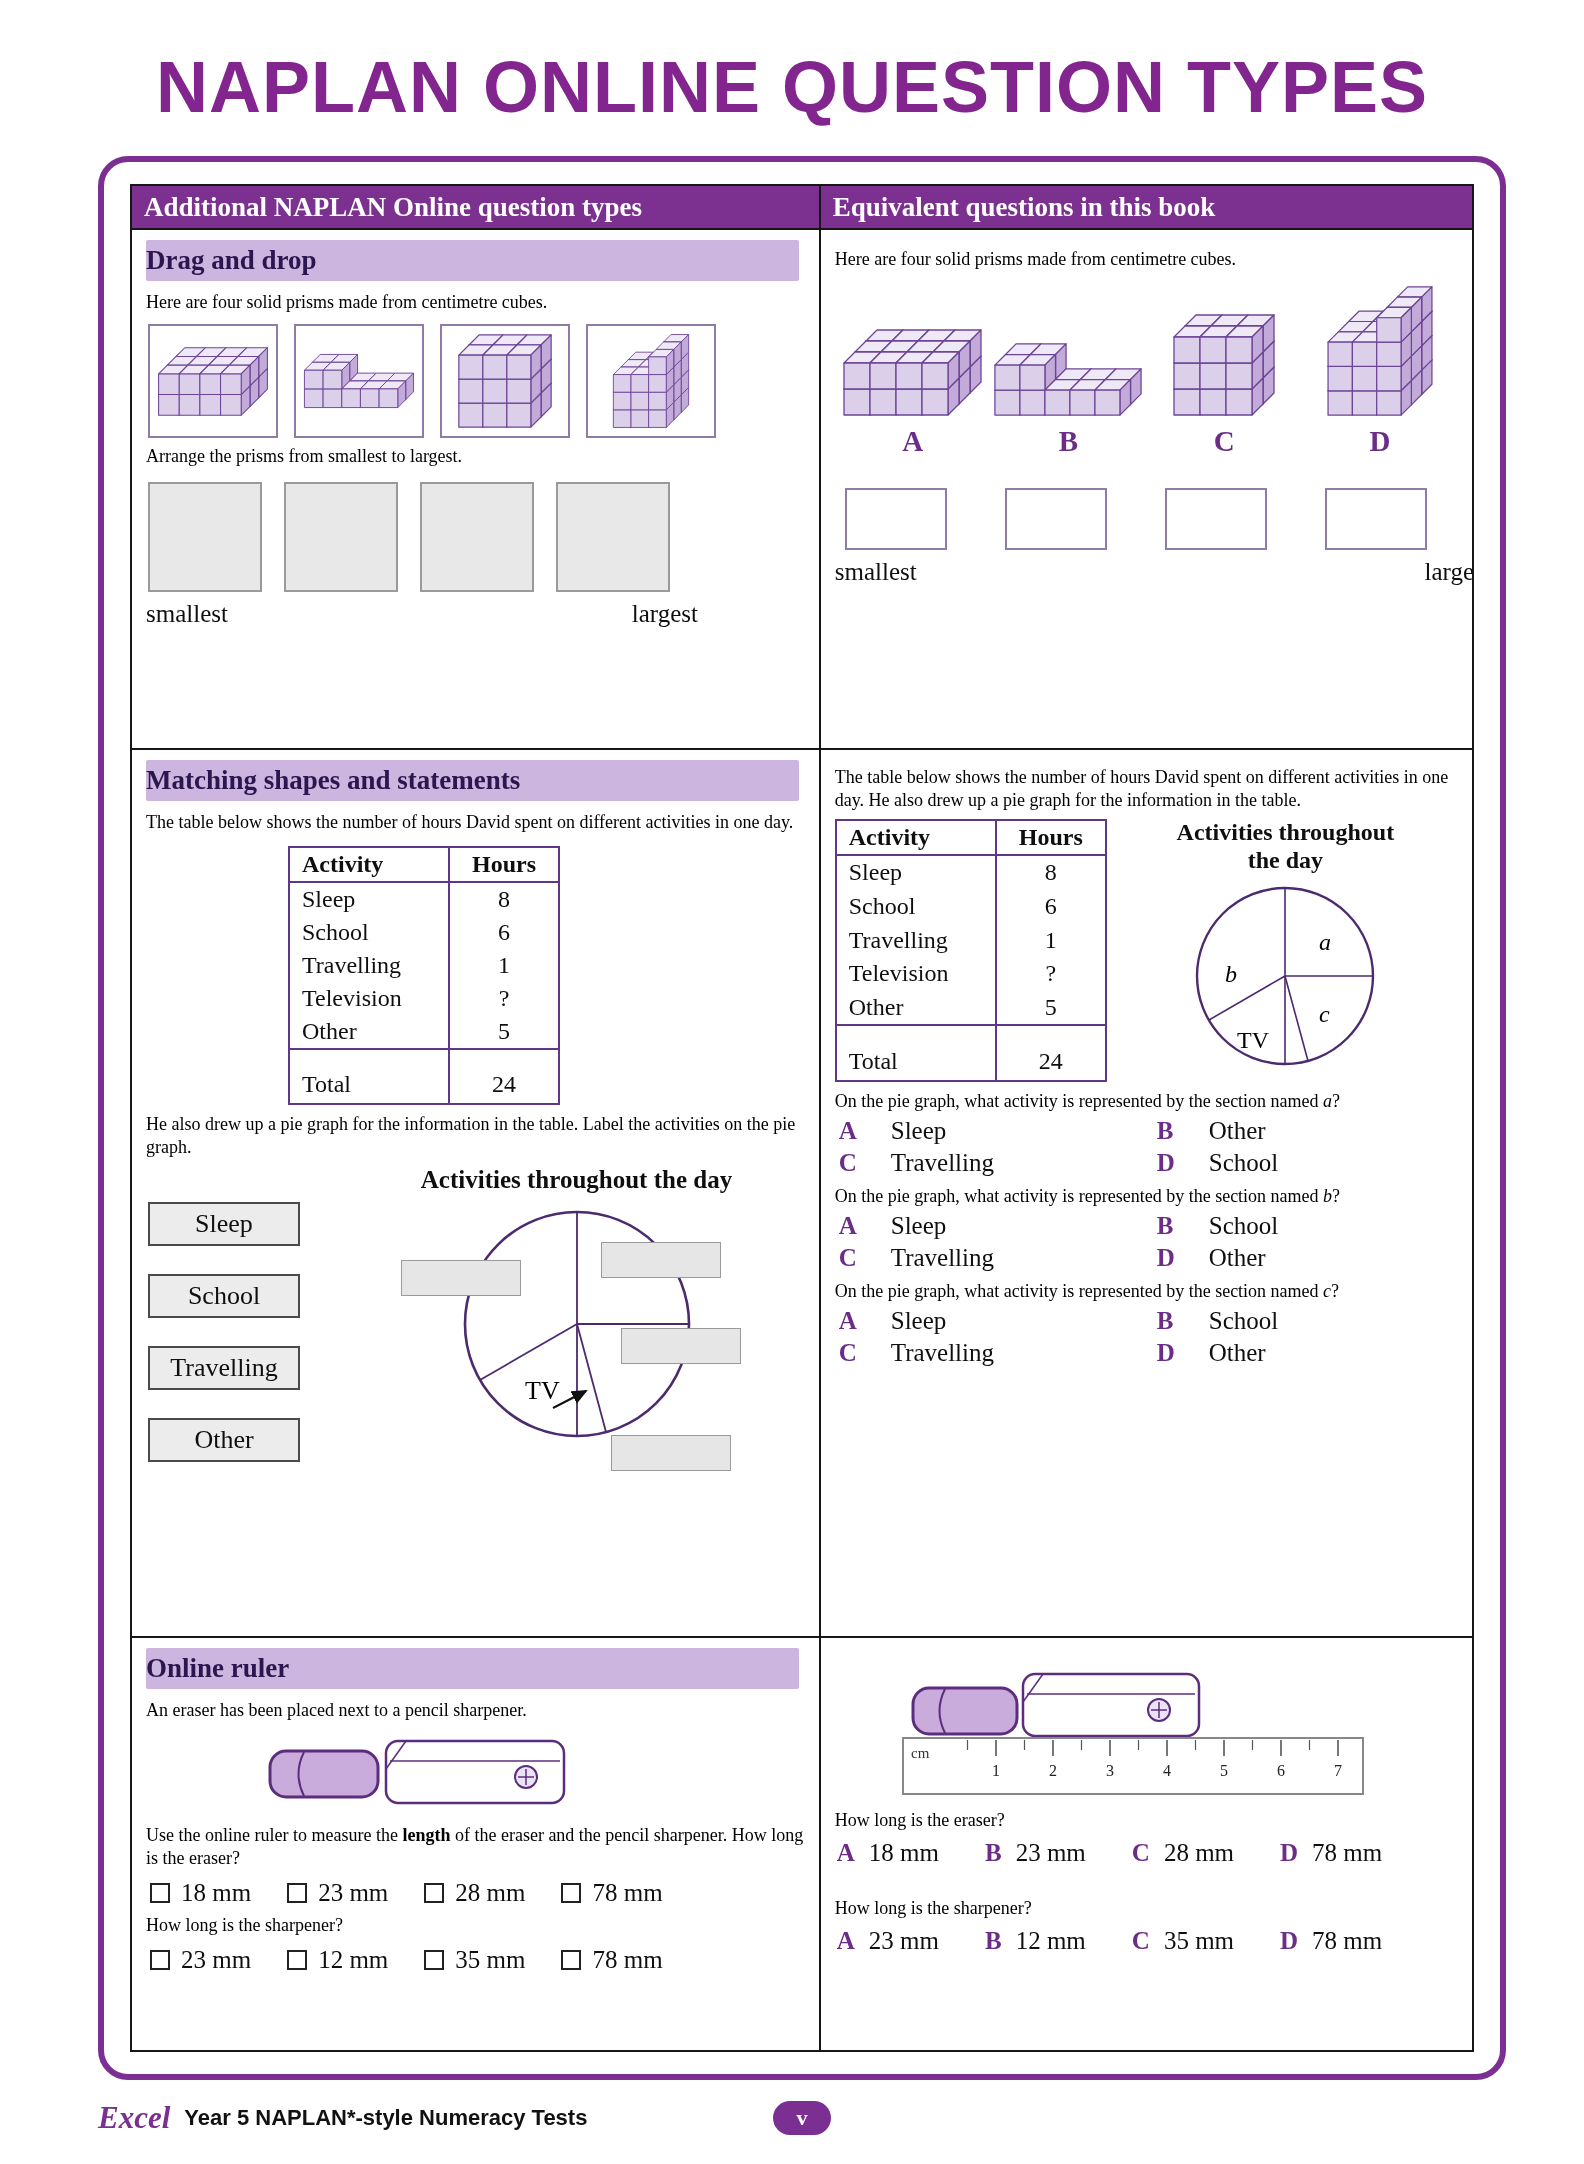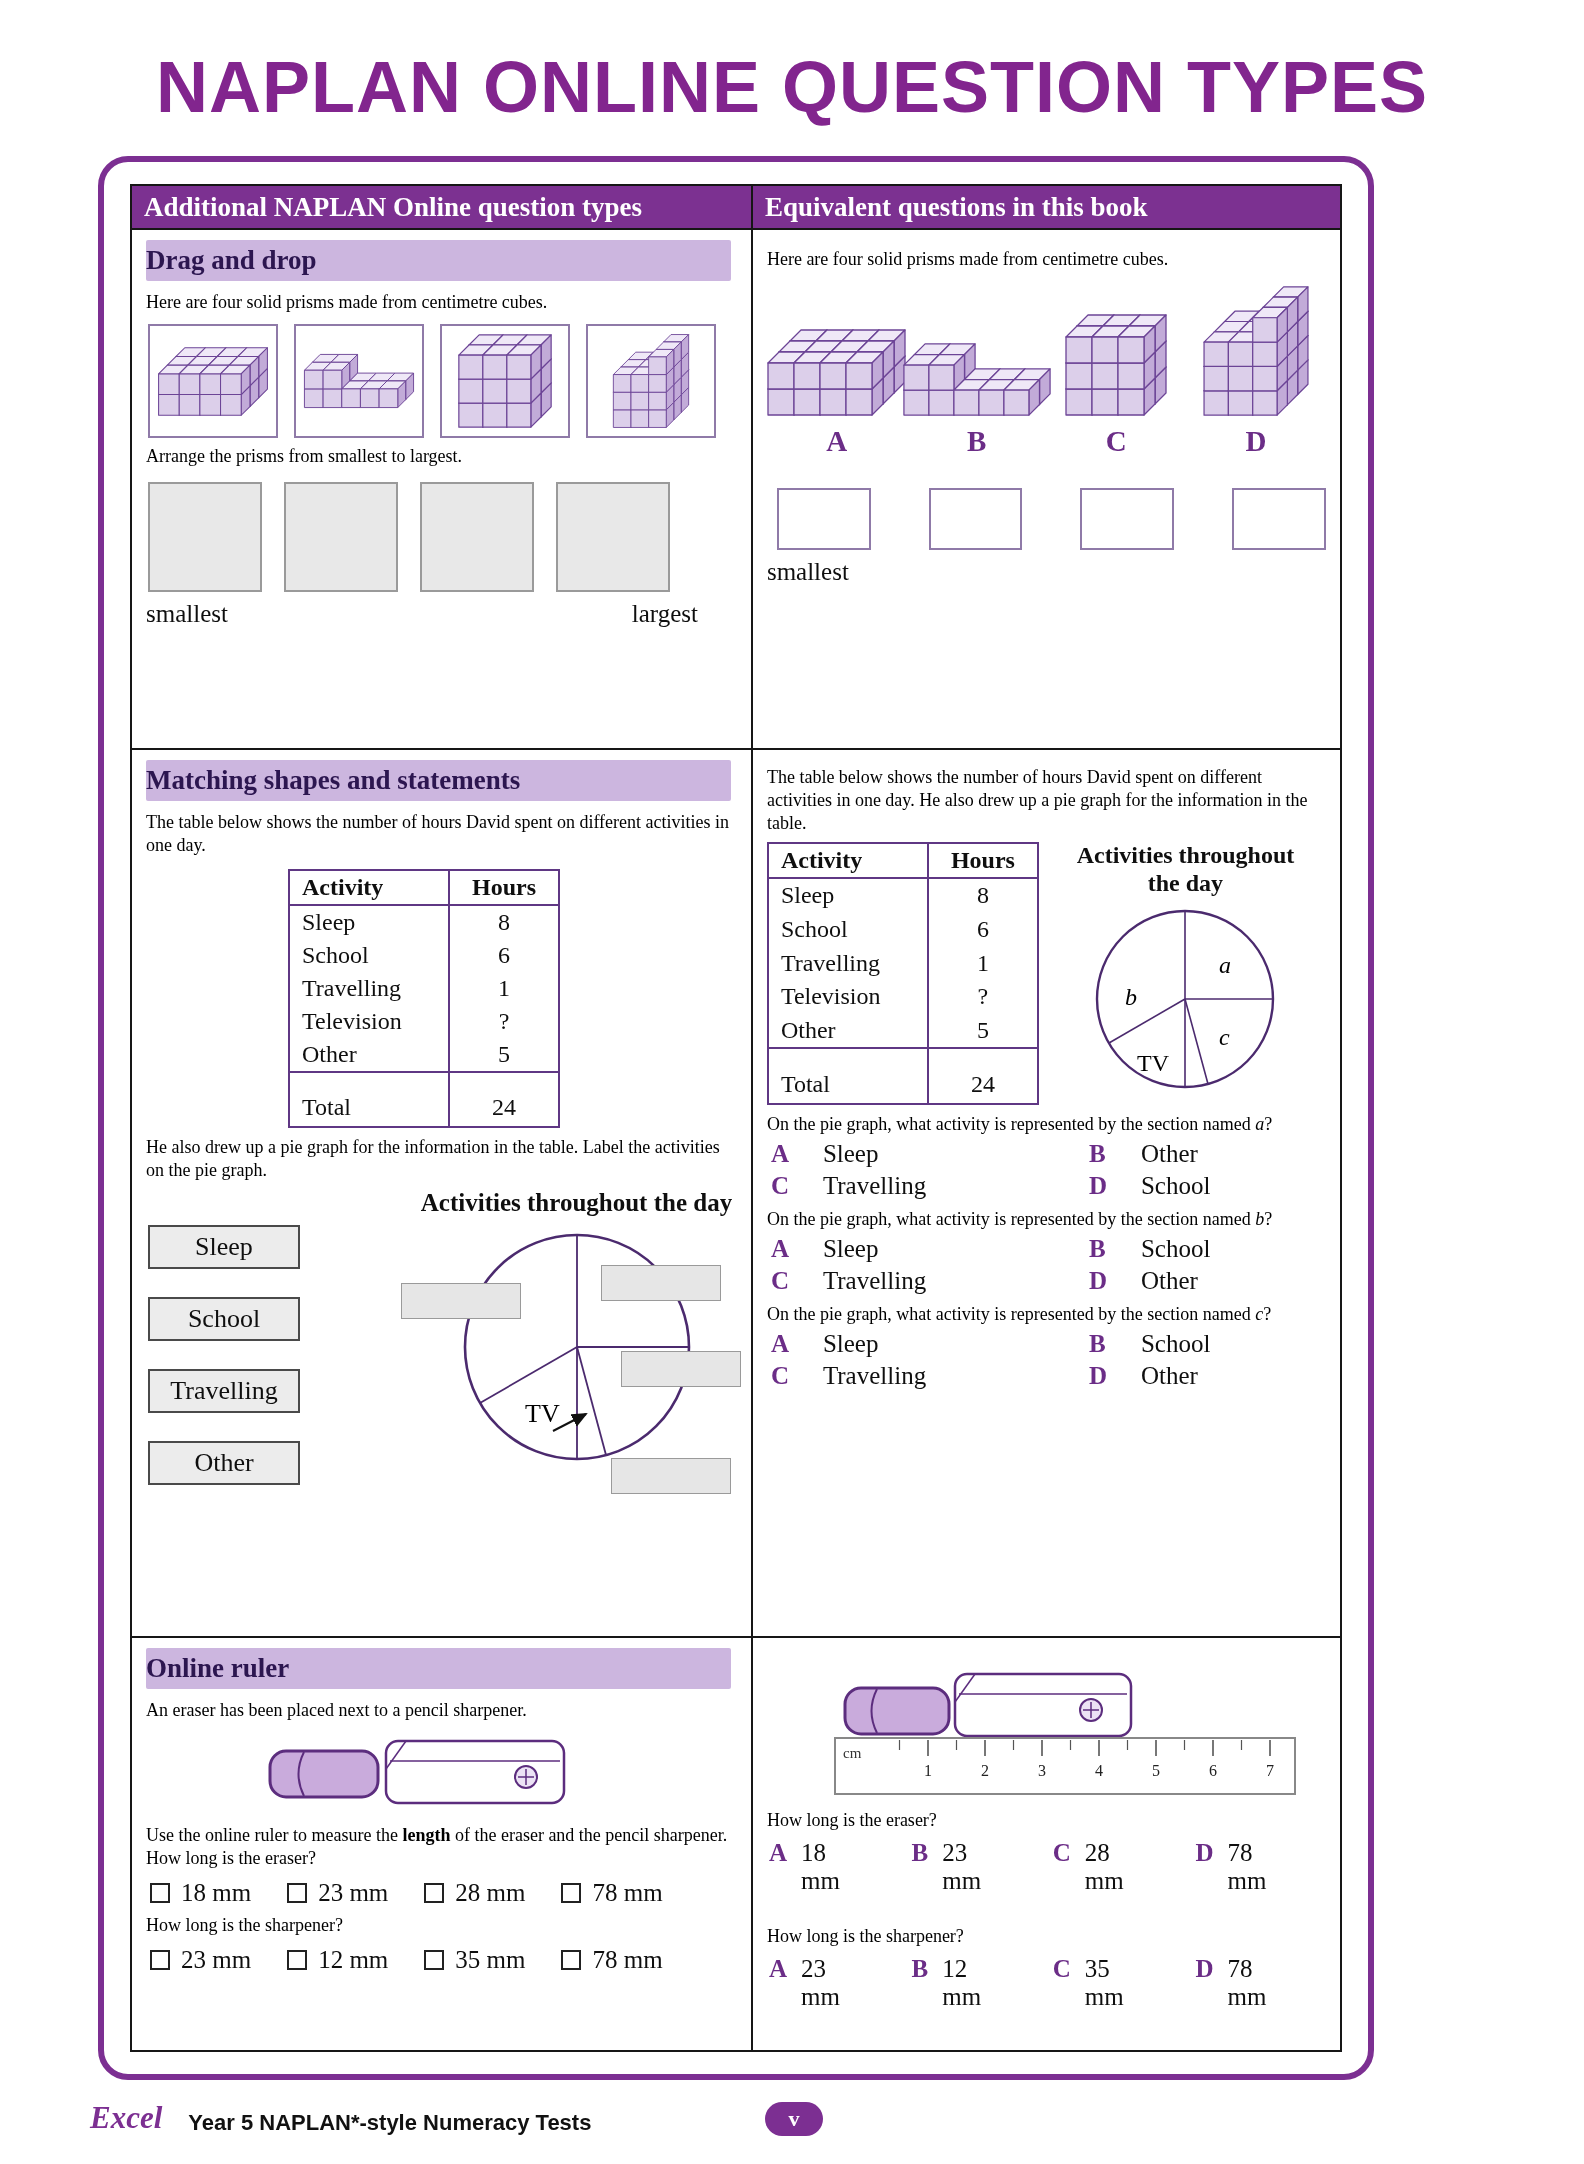--- a/index.html
+++ b/index.html
@@ -20,21 +20,21 @@
     overflow:hidden;
   }
   .title{
     position:absolute; top:46px; left:0; width:100%;
     text-align:center;
     font-family:"Liberation Sans", sans-serif;
     font-weight:800; font-size:72px; letter-spacing:1px;
     color:#82258e;
   }
   .frame{
-    position:absolute; left:98px; top:156px; width:1276px; height:1924px;
+    position:absolute; left:98px; top:156px; width:1408px; height:1924px;
     border:6px solid #7c2f92; border-radius:30px;
     padding:22px 26px;
   }
   .qgrid{
     display:grid;
     grid-template-columns:51.4% 48.6%;
     grid-template-rows:44px 520px 888px auto;
     width:100%; height:100%;
     border:2px solid #161616;
   }
@@ -115,24 +115,23 @@
   .ruler-svg{display:block; margin:8px auto 6px 64px;}
   .cb-row{display:flex; gap:36px; margin:9px 0 6px 4px; font-size:25px;}
   .cb{display:flex; align-items:center; gap:11px;}
   .cbox{width:20px; height:20px; border:2.5px solid #222; background:#fff; flex:0 0 auto;}
   .opt-row{display:flex; gap:12px; margin:6px 0 14px 2px; font-size:25px;}
   .opt-row .oi{display:flex; margin-right:34px;}
   .opt-row .letter{font-weight:bold; color:var(--letter); margin-right:14px;}
 
   
   .footer{
-    position:absolute; left:90px; top:2100px; width:1408px;
-    display:flex; align-items:flex-end;
+    position:absolute; left:98px; top:2100px; width:1408px;
+    display:flex; align-items:center;
     font-family:"Liberation Sans", sans-serif;
-    gap:12px;
   }
   .brand{
     font-family:"Liberation Serif", serif;
     font-style:italic; font-weight:bold; font-size:31px;
     color:#7c2f92; margin-right:14px;
   }
   .foot-text{font-weight:bold; font-size:22px; color:#111;}
   .page-pill{
     position:absolute; left:50%; transform:translateX(-50%);
     width:58px; height:34px; border-radius:17px;

